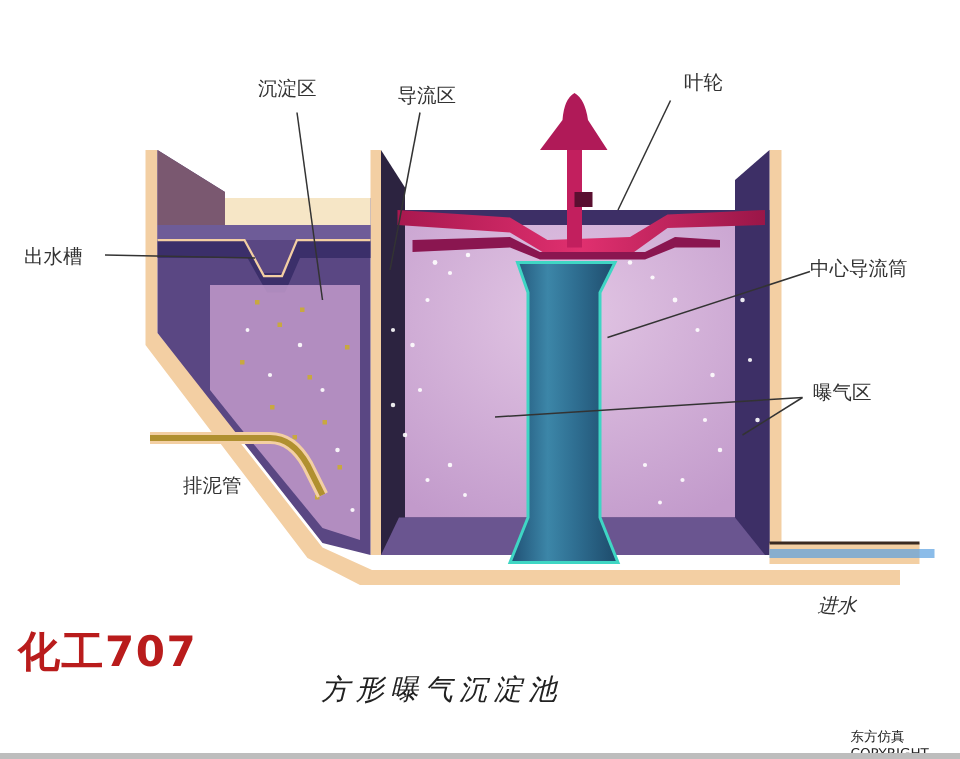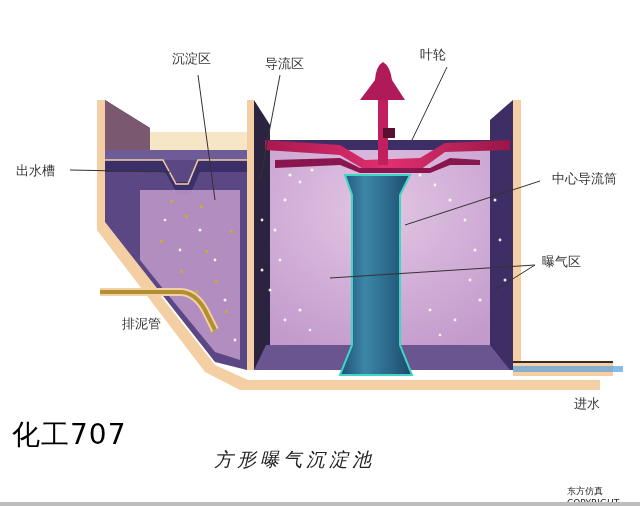--- a/index.html
+++ b/index.html
@@ -1,19 +1,19 @@
 <!DOCTYPE html>
 <html><head>
 <meta charset="utf-8">
 <style>
   html, body { margin: 0; padding: 0; background: #ffffff; }
   body { width: 640px; height: 506px; position: relative; overflow: hidden; font-family: "DejaVu Serif", serif; }
   #stage { position: absolute; left: 0; top: 0; width: 640px; height: 506px; }
   .label { position: absolute; font-size: 13px; color: #333; white-space: nowrap; font-family: "DejaVu Serif", serif; }
-  .brand { position: absolute; color: #000000; font-weight: normal; font-family: "DejaVu Sans", sans-serif; }
+  .brand { position: absolute; color: #b91c1c; font-weight: bold; font-family: "DejaVu Sans", sans-serif; }
   .brand1 { left: 12px; top: 416px; font-size: 28px; letter-spacing: 1px; }
   .brand2 { left: 12px; top: 452px; font-size: 28px; letter-spacing: 2px; }
   .title { position: absolute; left: 214px; top: 447px; font-size: 19px; color: #222; letter-spacing: 4px; font-style: italic; font-family: Liberation Mono, monospace; }
   .copyright { position: absolute; left: 532px; top: 485px; font-size: 9px; color: #222; font-family: "DejaVu Sans", sans-serif; margin-left: 35px; }
   .bottom-bar { position: absolute; left: 0; top: 502px; width: 640px; height: 4px; background: #bdbdbd; }
 </style>
 </head>
 <body>
 
 <div id="stage">
@@ -140,24 +140,24 @@
       <line x1="447" y1="67" x2="412" y2="140"></line>
       <line x1="70" y1="170" x2="170" y2="172"></line>
       <line x1="540" y1="181" x2="405" y2="225"></line>
       <line x1="535" y1="265" x2="330" y2="278"></line>
       <line x1="535" y1="265" x2="495" y2="290"></line>
     </g>
   </svg>
 
   <span class="label" style="left:172px;top:50px;">沉淀区</span>
   <span class="label" style="left:265px;top:55px;">导流区</span>
-  <span class="label" style="left:420px;top:46px;">叶轮</span>
+  <span class="label" style="left:456px;top:46px;">叶轮</span>
   <span class="label" style="left:16px;top:162px;">出水槽</span>
-  <span class="label" style="left:540px;top:170px;margin-left:12px;">中心导流筒</span>
+  <span class="label" style="left:540px;top:170px;">中心导流筒</span>
   <span class="label" style="left:542px;top:253px;">曝气区</span>
   <span class="label" style="left:90px;top:315px;margin-left:32px;">排泥管</span>
-  <span class="label" style="left:574px;top:395px;">进水</span>
+  <span class="label" style="left:545px;top:395px;font-style:italic;">进水</span>
 
   <div class="brand brand1">化工707</div>
   <div class="title">方形曝气沉淀池</div>
   <div class="copyright">东方仿真COPYRIGHT</div>
   <div class="bottom-bar"></div>
 </div>
 
 </body></html>

